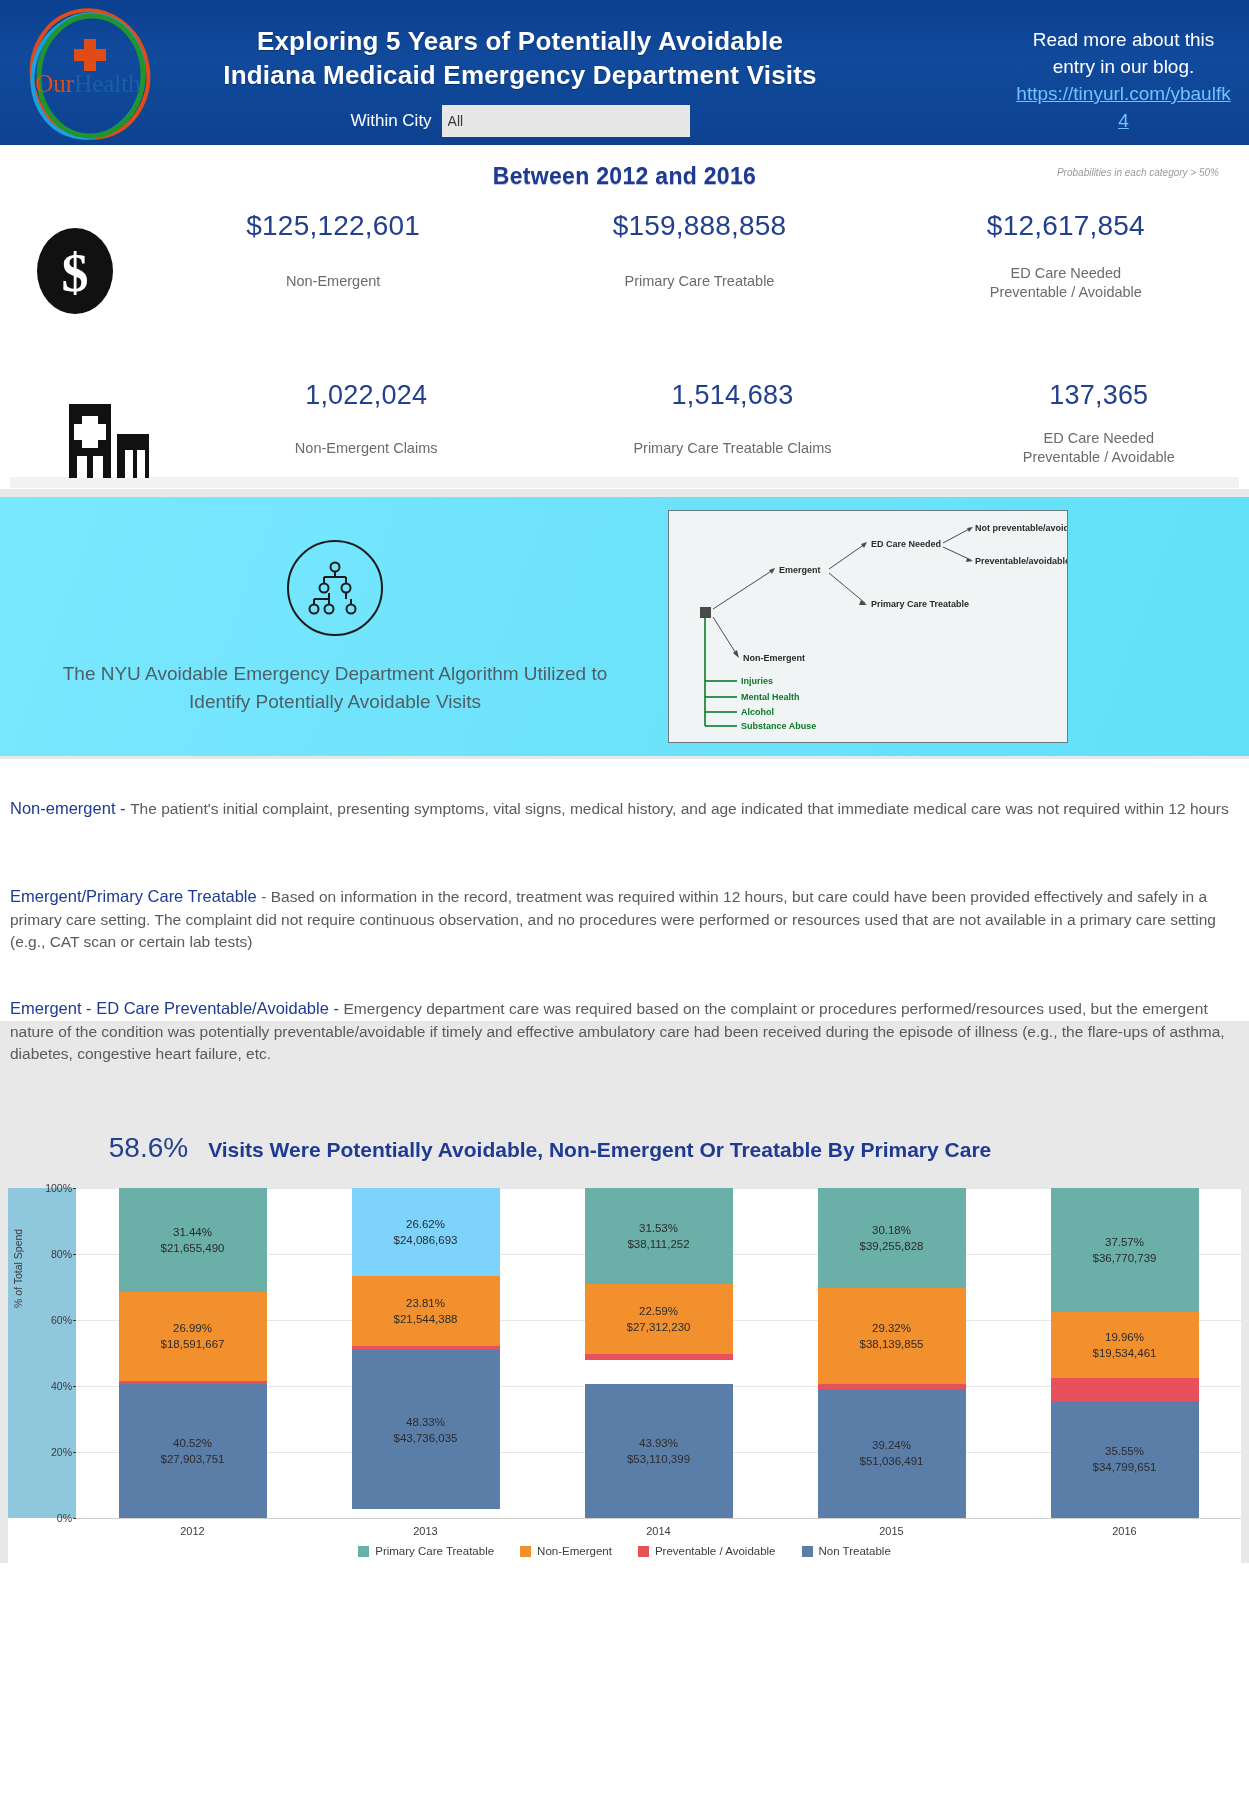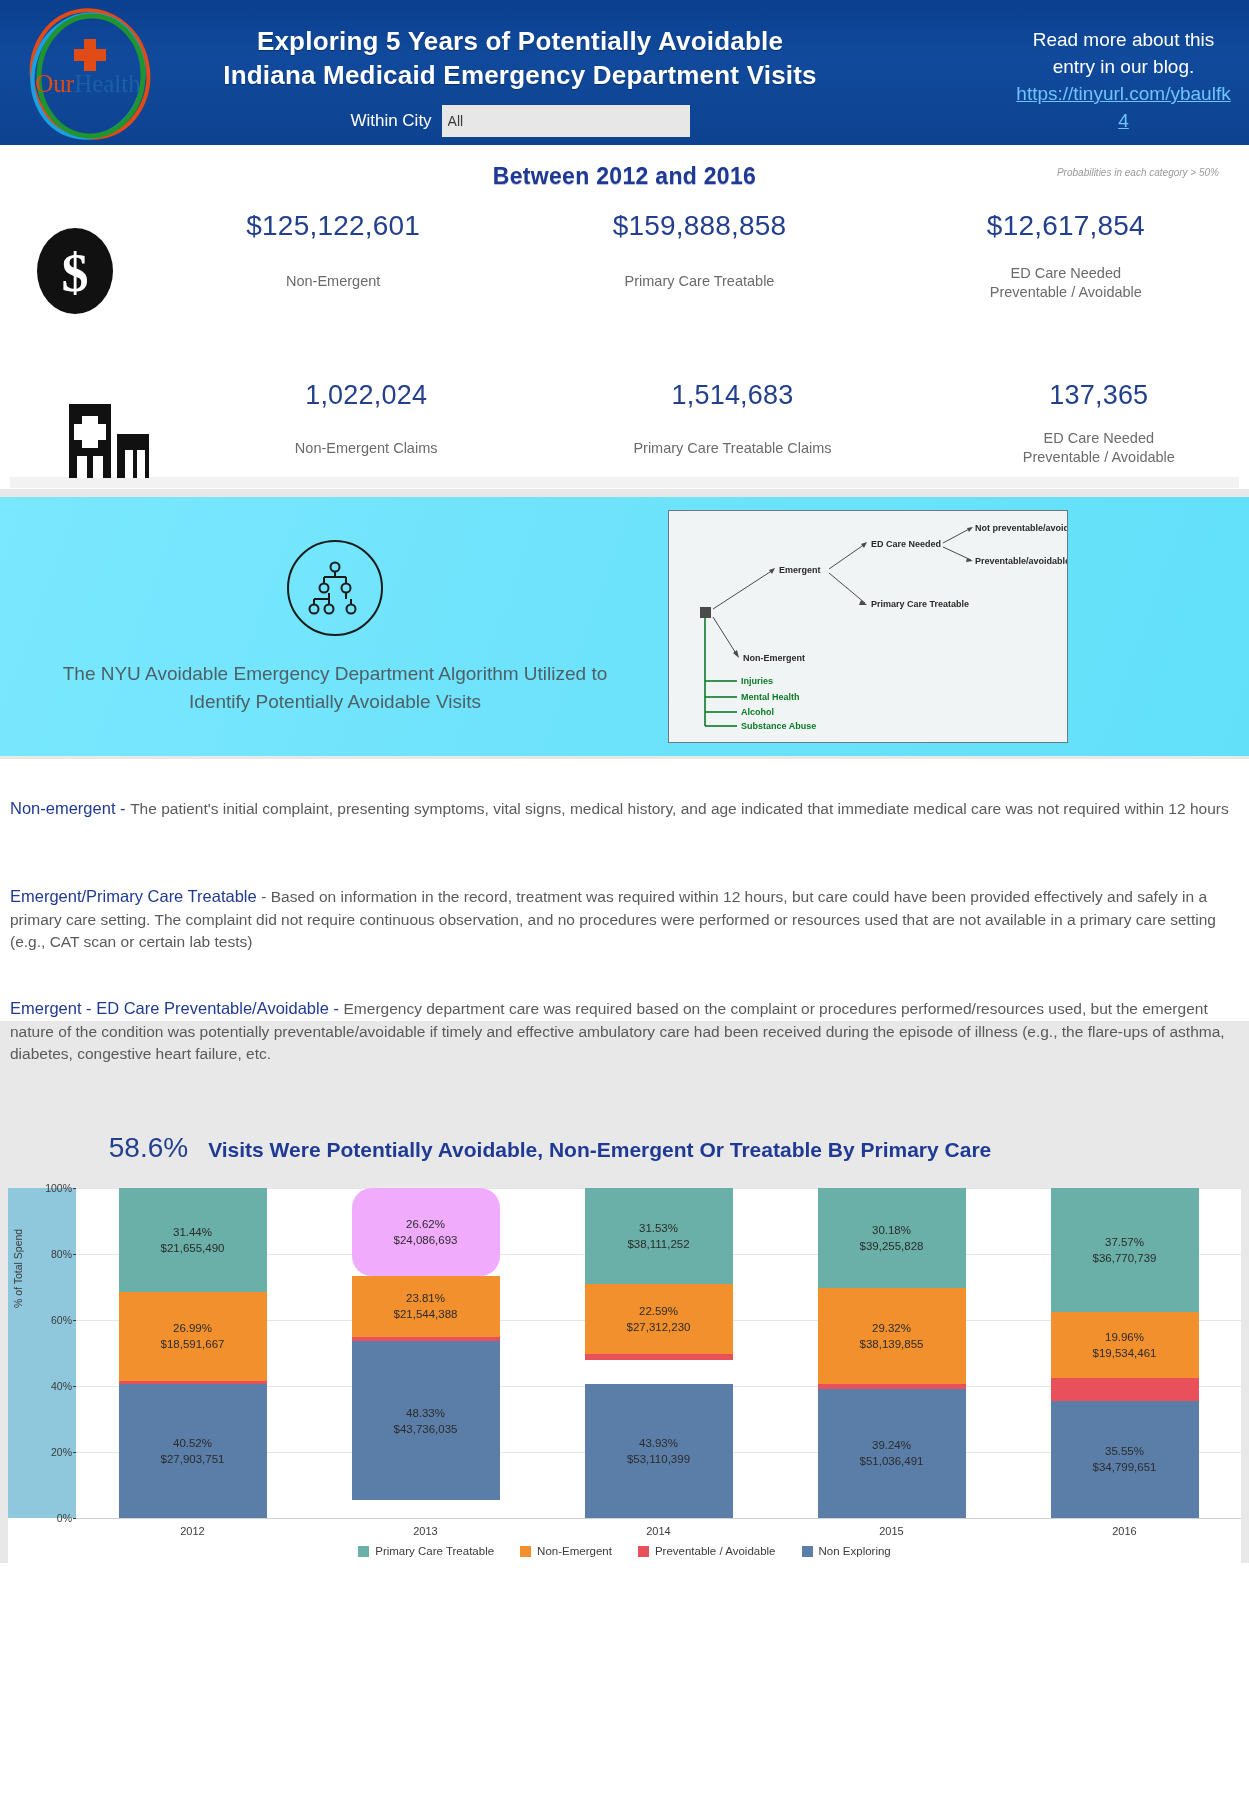--- a/index.html
+++ b/index.html
@@ -353,24 +353,24 @@
                 <div class="seg-label">26.99%<br>$18,591,667</div>
               </div>
               <div class="seg" style="background: rgb(232, 80, 91); height: 3.465px;"></div>
               <div class="seg" style="background: rgb(91, 126, 169); height: 133.716px;">
                 <div class="seg-label">40.52%<br>$27,903,751</div>
               </div>
             </div>
           </div>
           <div class="bar-col">
             <div class="bar" style="height: 330px;">
-              <div class="seg" style="background: #f0abfc; height: 87.846px; border-radius: 20px;">
+              <div class="seg" style="background: #7dd3fc; height: 87.846px;">
                 <div class="seg-label">26.62%<br>$24,086,693</div>
               </div>
-              <div class="seg" style="background: rgb(242, 144, 45); height: 61px;">
+              <div class="seg" style="background: rgb(242, 144, 45); height: 70px;">
                 <div class="seg-label">23.81%<br>$21,544,388</div>
               </div>
               <div class="seg" style="background: rgb(232, 80, 91); height: 4.092px;"></div>
               <div class="seg" style="background: rgb(91, 126, 169); height: 159.489px;">
                 <div class="seg-label">48.33%<br>$43,736,035</div>
               </div>
             </div>
           </div>
           <div class="bar-col">
             <div class="bar" style="height: 330px;">
@@ -431,19 +431,19 @@
         <div class="legend-item">
           <span class="legend-swatch" style="background: rgb(242, 144, 45);"></span>
           <span>Non-Emergent</span>
         </div>
         <div class="legend-item">
           <span class="legend-swatch" style="background: rgb(232, 80, 91);"></span>
           <span>Preventable / Avoidable</span>
         </div>
         <div class="legend-item">
           <span class="legend-swatch" style="background: rgb(91, 126, 169);"></span>
-          <span>Non Exploring</span>
+          <span>Non Treatable</span>
         </div>
       </div>
   </div>
   <div class="chart-bottom-fill"></div>
 
 </div>
 
 </body></html>

